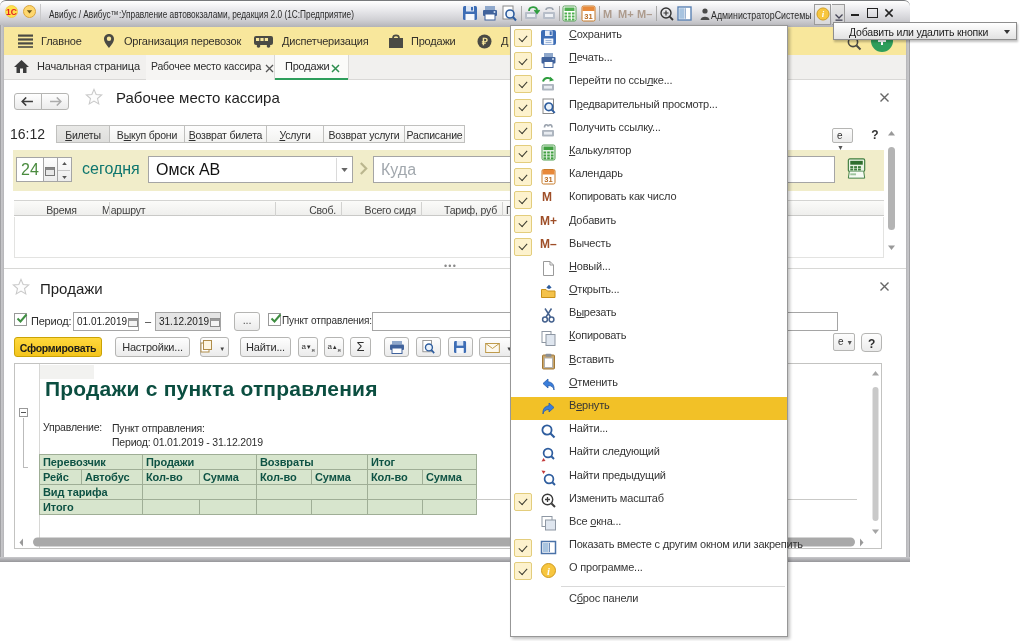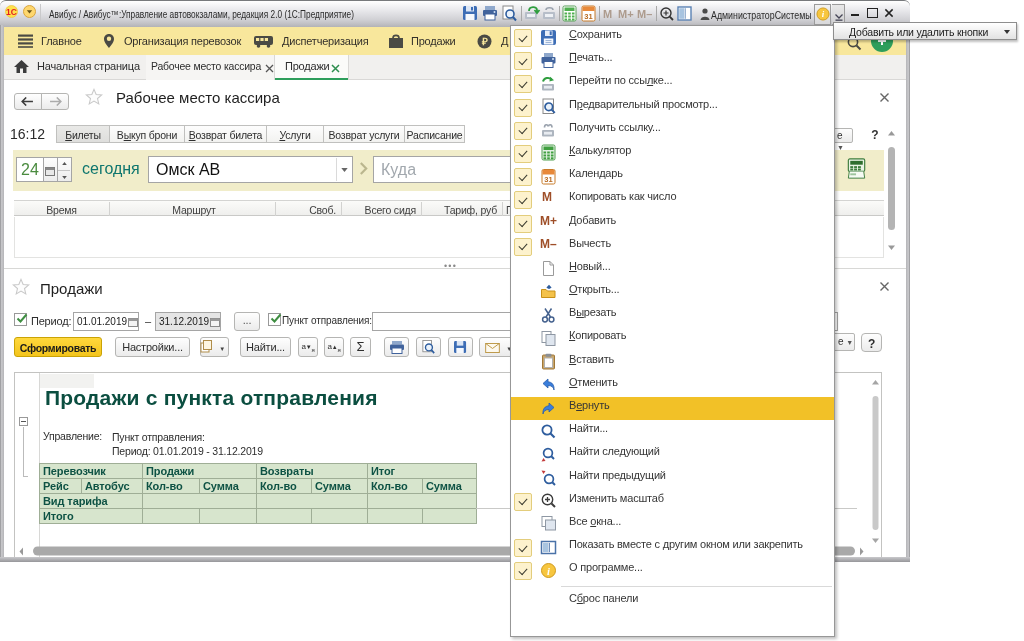--- a/index.html
+++ b/index.html
@@ -25,21 +25,21 @@
 .tab { position:absolute; top:0; height:25px; font-size:11px; letter-spacing:-0.2px; color:#2e2e2e; white-space:nowrap; }
 
 #win1 { position:absolute; left:0; top:80px; width:910px; height:189px; background:#fff; }
 #win2 { position:absolute; left:0; top:272px; width:910px; height:285px; background:#fff; }
 #gap12 { position:absolute; left:4px; top:268px; width:902px; height:5px; border-top:1px solid #d8d8d6; border-bottom:1px solid #d8d8d6; background:#fff; }
 
 
 .btn { position:absolute; background:linear-gradient(#fefefe,#ebebeb); border:1px solid #b5b5b3; border-radius:3px; font-size:11px; letter-spacing:-0.2px; color:#2e2e2e; text-align:center; }
 
 
-#menu { position:absolute; left:510px; top:25px; width:325px; height:612px;
+#menu { position:absolute; left:510px; top:25px; width:278px; height:612px;
   background:#fff; border:1px solid #979797; box-shadow:2px 2px 3px rgba(0,0,0,.25); z-index:50; }
 .mrow { position:relative; height:23.2px; }
 .mrow .chk { position:absolute; left:3px; top:3px; width:18px; height:18px;
   background:#fdf2cd; border:1px solid #e3cd7c; border-radius:2px; }
 .mrow .chk:after { content:""; position:absolute; left:3.5px; top:4.5px; width:7px; height:4px; border-left:1.7px solid #3c3c30; border-bottom:1.7px solid #3c3c30; transform:rotate(-48deg); }
 .mrow .mic { position:absolute; left:29px; top:2.5px; width:17px; height:17px; }
 .mrow .mlb { position:absolute; left:58px; top:2px; font-size:11px; letter-spacing:-0.2px; color:#363636; white-space:nowrap; }
 .mrow.hl { background:#f2c127; }
 .msep { height:1px; background:#d9d9d9; margin:3px 2px 3px 50px; }
 u { text-decoration:underline; }
@@ -300,21 +300,21 @@
               <rect x="8" y="12" width="3" height="2"></rect>
               <rect x="12" y="12" width="3" height="2"></rect>
             </g>
             <path d="M3 15 L2 22 H19 L18 15" fill="#f6fbf4" stroke="#3e7d3e"></path>
             <rect x="4" y="17" width="6" height="2" fill="#9ec49e"></rect>
           </svg>
       </div>
 
       <div class="abs" style="left:14px;top:120px;width:870px;height:16px;background:linear-gradient(#fbfbf9,#efefed);border-top:1px solid #d4d4d2;border-bottom:1px solid #c9c9c7">
         <div class="th" style="left:0;width:95px;text-align:center">Время</div>
-        <div class="th" style="left:100px;width:160px;text-align:center">Маршрут</div>
+        <div class="th" style="left:88px;width:160px;text-align:left">Маршрут</div>
         <div class="th" style="left:227px;width:95px;text-align:right">Своб.</div>
         <div class="th" style="left:307px;width:95px;text-align:right">Всего сидя</div>
         <div class="th" style="left:388px;width:95px;text-align:right">Тариф, руб</div>
         <div class="th" style="left:492px;width:20px;text-align:left">П</div>
         <div class="abs" style="left:95px;top:1px;width:1px;height:14px;background:#d2d2d0"></div>
         <div class="abs" style="left:261px;top:1px;width:1px;height:14px;background:#d2d2d0"></div>
         <div class="abs" style="left:327px;top:1px;width:1px;height:14px;background:#d2d2d0"></div>
         <div class="abs" style="left:407px;top:1px;width:1px;height:14px;background:#d2d2d0"></div>
         <div class="abs" style="left:488px;top:1px;width:1px;height:14px;background:#d2d2d0"></div>
       </div>
@@ -394,21 +394,21 @@
       <div class="btn" style="left:448px;top:65px;width:25px;height:20px"><svg width="13" height="13" viewBox="0 0 14 14" style="margin-top:3px">
             <rect x="0" y="0" width="13" height="13" rx="1.5" fill="#3d6db5"></rect>
             <rect x="3" y="0" width="7" height="5" fill="#dce6f5"></rect>
             <rect x="2.5" y="7.5" width="8" height="5.5" fill="#f5f8fd"></rect>
           </svg></div>
       <div class="btn" style="left:479px;top:65px;width:38px;height:20px"><svg width="15" height="10" viewBox="0 0 16 11" style="margin:5px 6px 0 -6px">
             <rect x="0.5" y="0.5" width="15" height="10" fill="#fdf9ee" stroke="#b8923d"></rect>
             <path d="M0.5 0.5 L8 6 L15.5 0.5" fill="none" stroke="#b8923d"></path>
           </svg><span style="position:absolute;right:4px;top:8px;font-size:6px;color:#444">▼</span></div>
 
-      <div class="abs" style="left:14px;top:100px;width:868px;height:186px;border:1px solid #c3c3c1;background:#fff">
+      <div class="abs" style="left:14px;top:91px;width:868px;height:186px;border:1px solid #c3c3c1;background:#fff">
         <div class="abs" style="left:24px;top:0;width:1px;height:184px;background:#d8d8d6"></div>
         <div class="abs" style="left:25px;top:1px;width:54px;height:14px;background:#f2f2f0"></div>
 
         <div class="abs" style="left:4px;top:44px;width:9px;height:9px;background:#fff;border:1px solid #999"></div>
         <div class="abs" style="left:6px;top:48px;width:5px;height:1px;background:#555"></div>
         <div class="abs" style="left:8px;top:54px;width:1px;height:49px;background:#bbb"></div>
         <div class="abs" style="left:8px;top:103px;width:5px;height:1px;background:#bbb"></div>
 
         <div class="abs" style="left:30px;top:13px;font-size:21px;font-weight:bold;color:#0b4e40;letter-spacing:0.2px">Продажи с пункта отправления</div>
         <div class="abs" style="left:28px;top:57px;font-size:10.5px;letter-spacing:-0.2px;color:#2e2e2e">Управление:</div>

